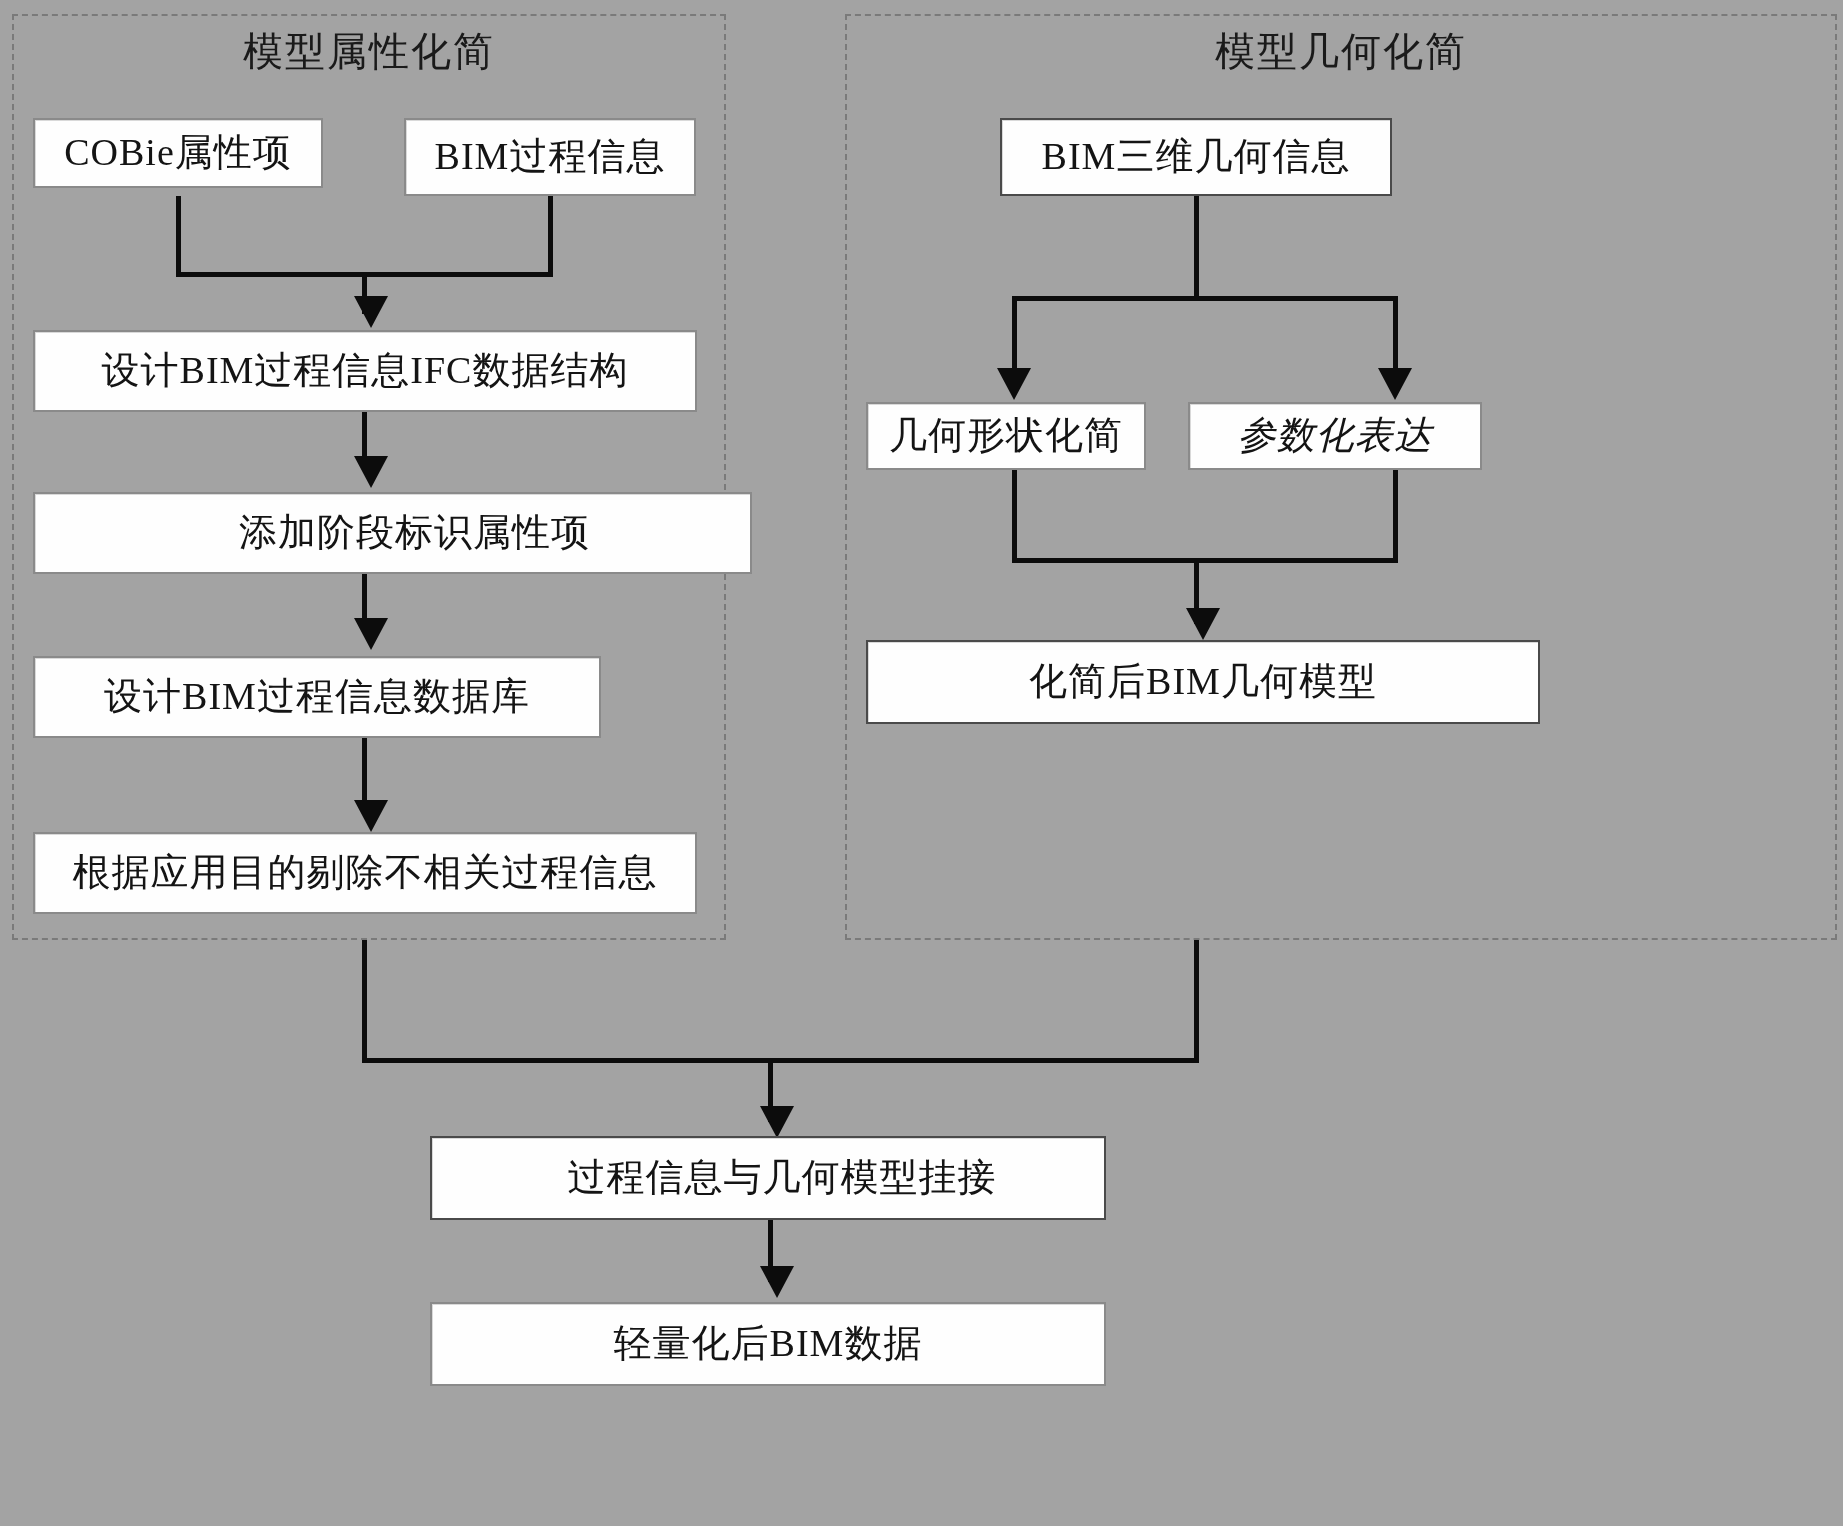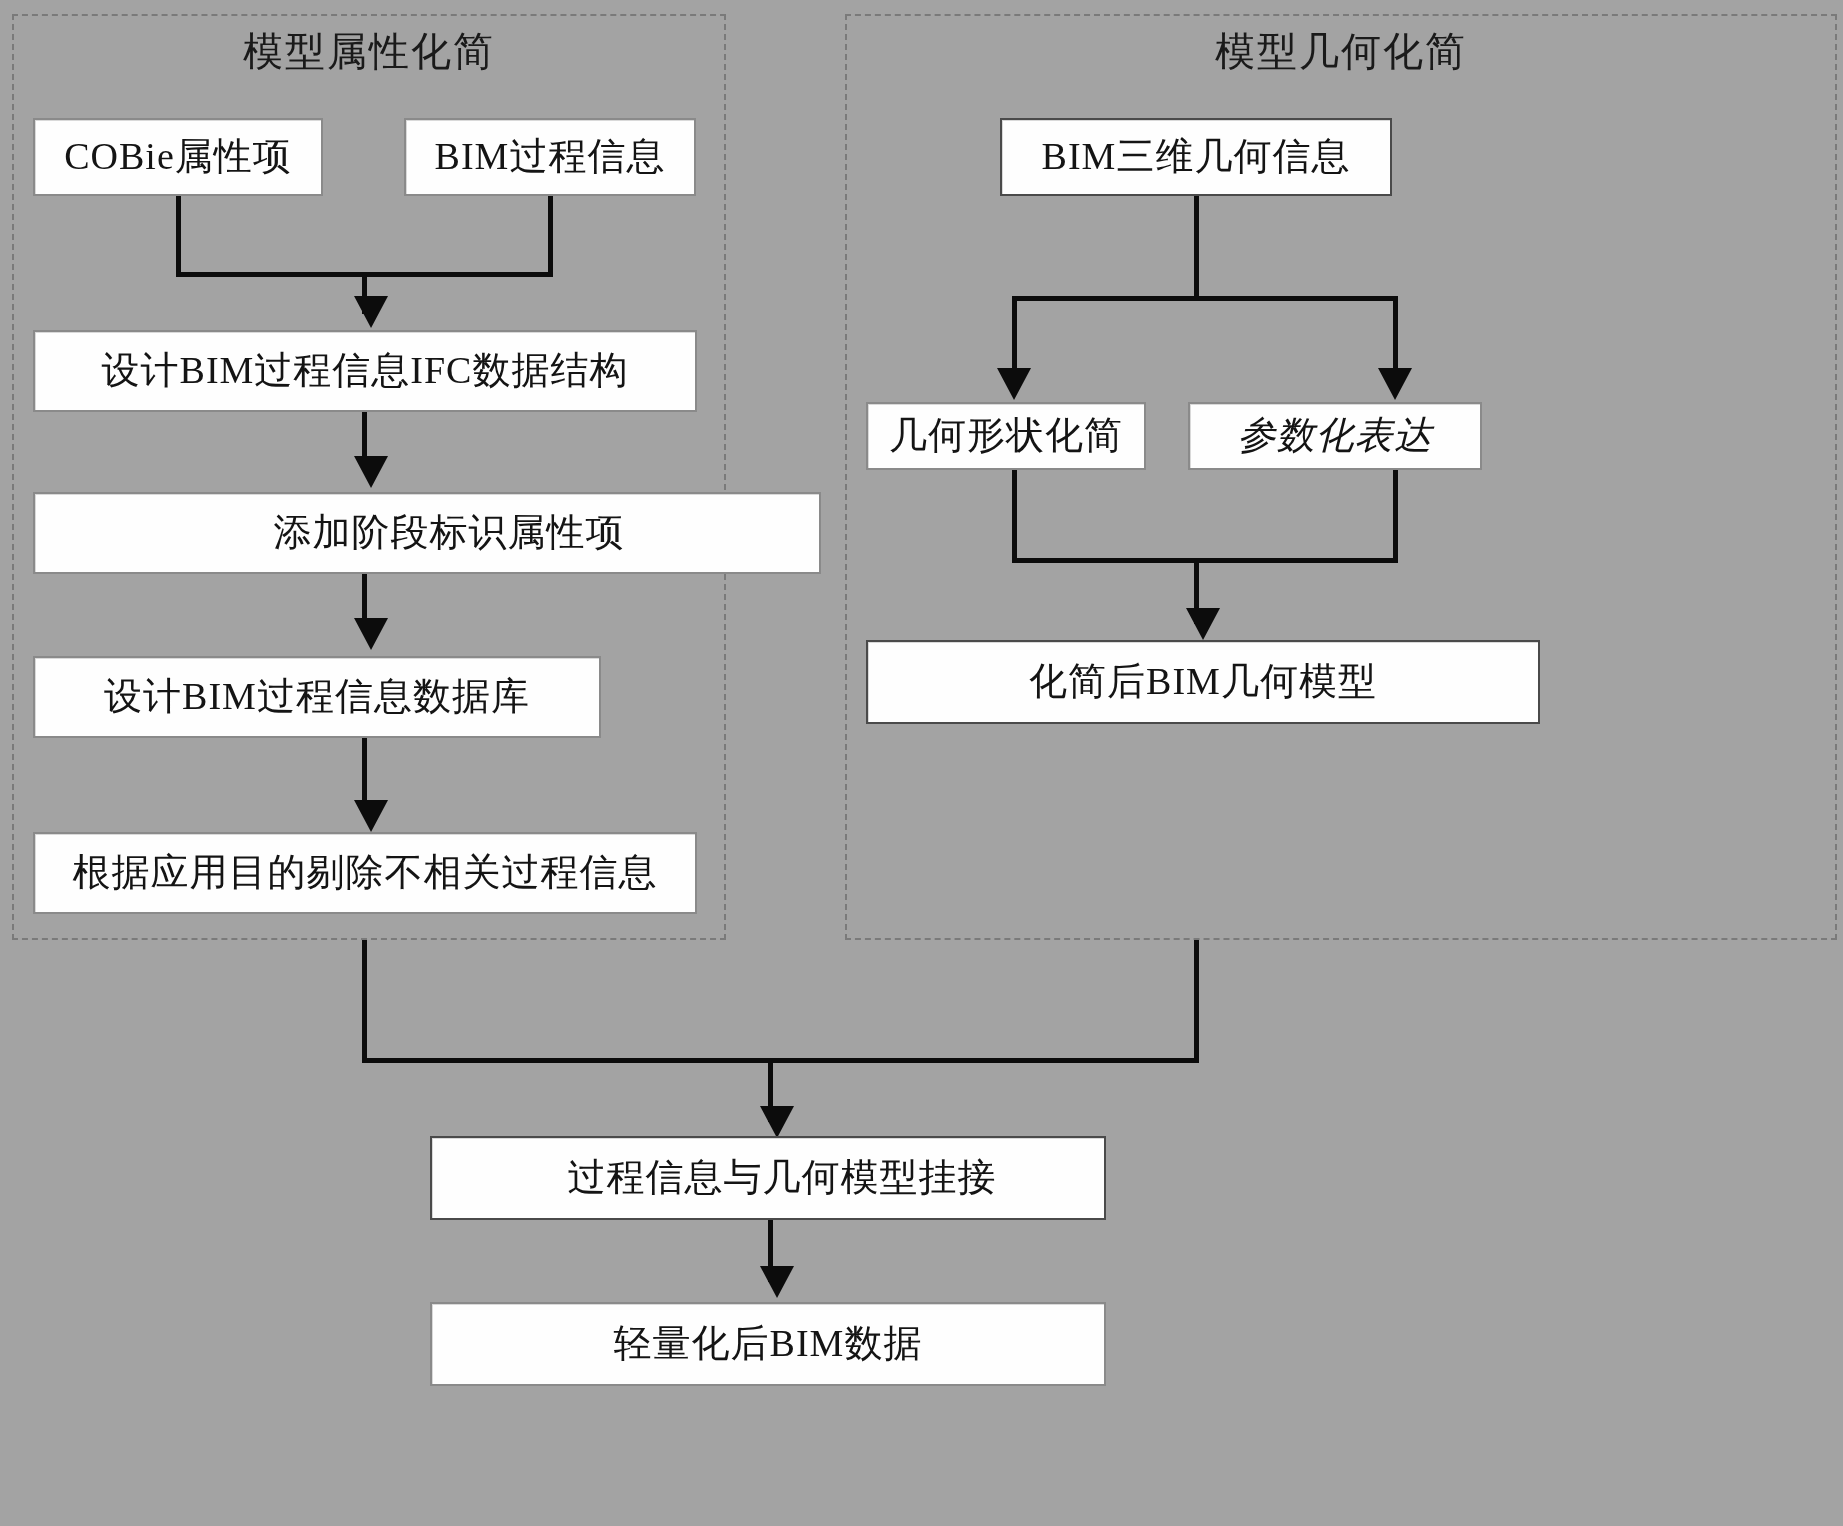--- a/index.html
+++ b/index.html
@@ -71,36 +71,36 @@
   }
 </style>
 </head>
 <body>
 
 <div id="stage">
 
   <div class="panel" style="left:12px; top:14px; width:714px; height:926px;"></div>
   <div class="panel-title" style="left:12px; top:32px; width:714px;">模型属性化简</div>
 
-  <div class="box" style="left:33px; top:118px; width:290px; height:78px;">COBie属性项</div>
+  <div class="box" style="left:33px; top:118px; width:290px; height:70px;">COBie属性项</div>
 
   <div class="box" style="left:404px; top:118px; width:292px; height:78px;font-family:Liberation Serif, serif;">BIM过程信息</div>
 
   <div class="vline" style="left:176px; top:196px; height:80px;"></div>
   <div class="vline" style="left:548px; top:196px; height:80px;"></div>
   <div class="hline" style="left:176px; top:272px; width:377px;"></div>
   <div class="vline" style="left:362px; top:272px; height:42px;"></div>
   <div class="arrowhead" style="left:354px; top:296px;"></div>
 
   <div class="box" style="left:33px; top:330px; width:664px; height:82px;">设计BIM过程信息IFC数据结构</div>
 
   <div class="vline" style="left:362px; top:412px; height:58px;"></div>
   <div class="arrowhead" style="left:354px; top:456px;"></div>
 
-  <div class="box" style="left:33px; top:492px; width:788px; height:82px;padding-left:44px;">添加阶段标识属性项</div>
+  <div class="box" style="left:33px; top:492px; width:719px; height:82px;padding-left:44px;">添加阶段标识属性项</div>
 
   <div class="vline" style="left:362px; top:574px; height:58px;"></div>
   <div class="arrowhead" style="left:354px; top:618px;"></div>
 
   <div class="box" style="left:33px; top:656px; width:568px; height:82px;">设计BIM过程信息数据库</div>
 
   <div class="vline" style="left:362px; top:738px; height:76px;"></div>
   <div class="arrowhead" style="left:354px; top:800px;"></div>
 
   <div class="box" style="left:33px; top:832px; width:664px; height:82px;">根据应用目的剔除不相关过程信息</div>

